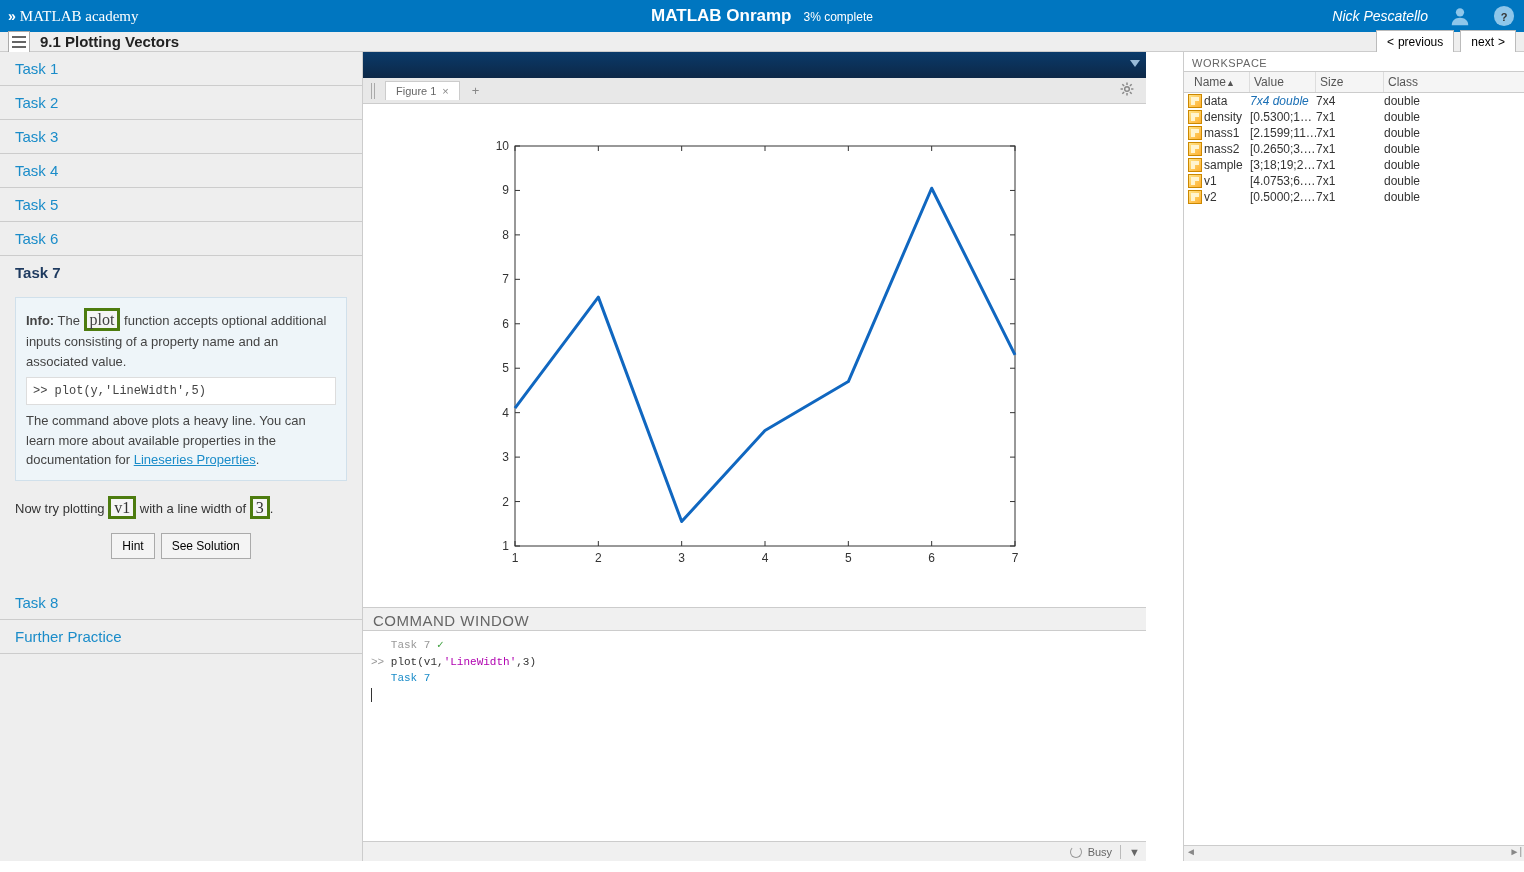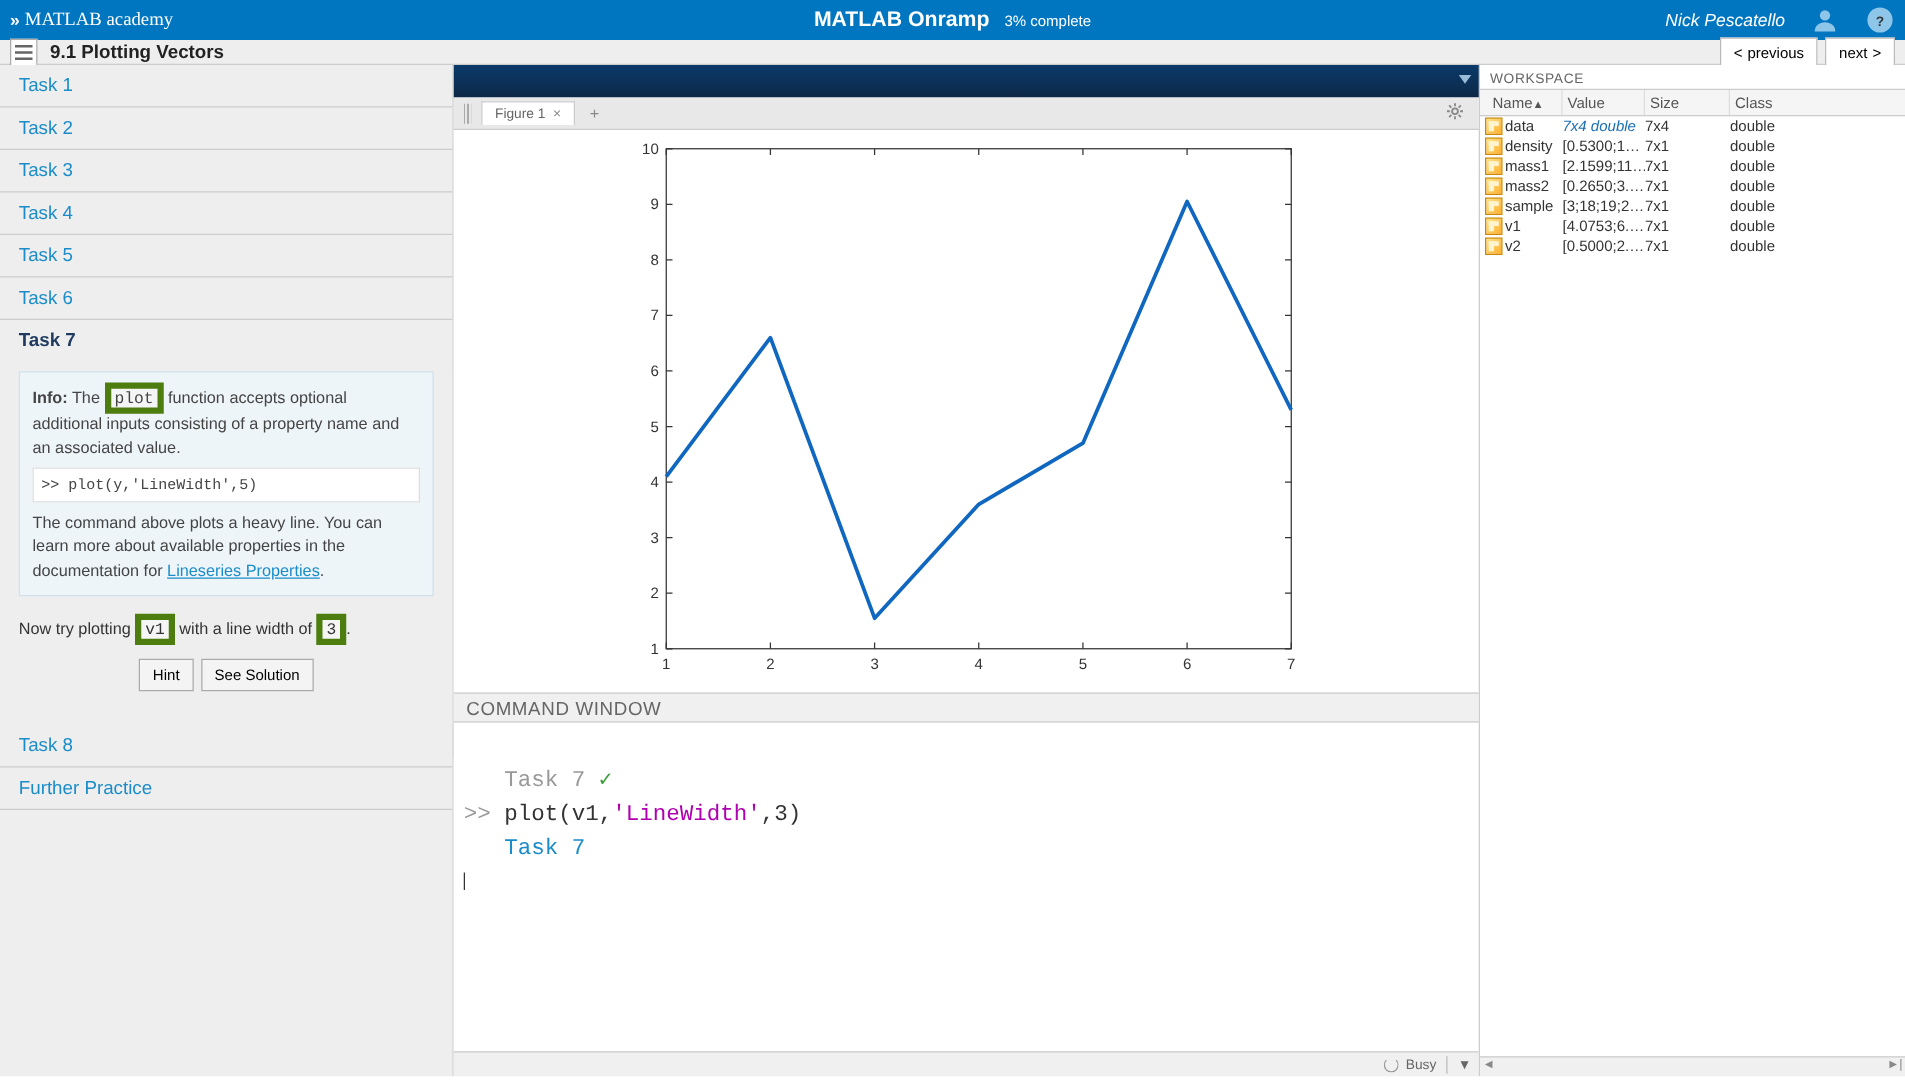--- a/index.html
+++ b/index.html
@@ -19,48 +19,48 @@
 .menu-icon span { height:2px; background:#666; display:block; }
 .section-title { font-weight:bold; font-size:15px; color:#222; }
 .nav-btns { margin-left:auto; display:flex; gap:6px; }
 .nav-btn { background:#fff; border:1px solid #bbb; padding:4px 10px; font-size:12px; cursor:pointer; display:flex; align-items:center; gap:4px; }
 .main { display:flex; height:calc(100% - 63px); }
 .sidebar { width:363px; background:#eee; border-right:1px solid #ccc; overflow-y:auto; }
 .task-item { padding:8px 15px; border-bottom:1px solid #ccc; color:#1a8cc9; font-size:15px; cursor:pointer; }
 .task-item.active { color:#1e3a5f; font-weight:bold; background:#eee; border-bottom:none; }
 .task-body { background:#eee; padding:0 15px 15px; }
 .info-box { background:#eef5f9; border:1px solid #d0e0eb; padding:10px; margin:8px 0; font-size:13px; line-height:1.5; color:#444; }
-.code-inline { font-family:Liberation Mono, monospace; background:#f5f5f5; border:5px solid #4d7c0f; padding:0 3px; font-size:13px; }
+.code-inline { font-family:Liberation Serif, serif; background:#f5f5f5; border:3px solid #4d7c0f; padding:0 3px; font-size:16px; }
 .code-block { font-family:"Courier New",monospace; background:#fff; border:1px solid #ddd; padding:4px 6px; margin:6px 0; font-size:12px; }
 .link { color:#1a8cc9; text-decoration:underline; cursor:pointer; }
 .task-try { padding:10px 0; font-size:13px; color:#333; }
 .btn-row { display:flex; gap:6px; justify-content:center; padding:6px 0 12px; }
 .sm-btn { background:#f4f4f4; border:1px solid #aaa; padding:5px 10px; font-size:12px; cursor:pointer; }
 .content { flex:1; display:flex; background:#fff; }
 .center { flex:1; display:flex; flex-direction:column; }
 .banner { height:26px; background:linear-gradient(#0a3a6a,#0d2847); position:relative; }
 .banner::after { content:""; position:absolute; right:6px; top:8px; border-left:5px solid transparent; border-right:5px solid transparent; border-top:7px solid #99bbd8; }
 .figure-tabs { height:26px; background:#e8e8e8; border-bottom:1px solid #ccc; display:flex; align-items:center; padding-left:8px; position:relative; }
 .grip { width:6px; height:16px; background:repeating-linear-gradient(90deg,#aaa 0 1px,transparent 1px 3px); margin-right:8px; }
 .fig-tab { background:#fff; border:1px solid #ccc; border-bottom:none; padding:3px 10px; font-size:11px; color:#666; display:flex; align-items:center; gap:6px; cursor:pointer; }
 .tab-close { color:#888; font-size:11px; cursor:pointer; }
 .tab-plus { margin-left:6px; color:#888; font-size:13px; padding:2px 6px; cursor:pointer; }
 .gear { position:absolute; right:12px; color:#888; cursor:pointer; }
 .plot-area { flex:1; display:flex; align-items:center; justify-content:center; background:#fff; }
 .cmd-header { height:24px; background:#f0f0f0; border-top:1px solid #ccc; border-bottom:1px solid #ccc; padding:4px 10px; font-size:15px; color:#666; letter-spacing:0.5px; }
-.cmd-body { height:235px; background:#fff; padding:6px 8px; font-family:"Courier New",monospace; font-size:18px; line-height:1.5; overflow:auto;margin-top:28px; }
+.cmd-body { height:210px; background:#fff; padding:6px 8px; font-family:"Courier New",monospace; font-size:11px; line-height:1.5; overflow:auto; }
 .cmd-line.gray { color:#999; }
 .cmd-line .check { color:#3a9e3a; }
 .cmd-line.blue { color:#1a8cc9; cursor:pointer; }
 .prompt { color:#999; }
 .code-str { color:#b000b0; }
 .cursor { display:inline-block; width:1px; height:14px; background:#333; vertical-align:middle; }
 .status-bar { height:20px; background:#f0f0f0; border-top:1px solid #ccc; display:flex; align-items:center; justify-content:flex-end; padding:0 8px; font-size:11px; color:#666; gap:6px; }
 .spinner { width:12px; height:12px; border:1.5px solid #999; border-top-color:transparent; border-radius:50%; display:inline-block; }
-.ws-panel { width:341px; border-left:1px solid #ccc; display:flex; flex-direction:column; background:#fff; }
+.ws-panel { width:341px; border-left:1px solid #ccc; display:flex; flex-direction:column; background:#fff;margin-left:37px; }
 .ws-header { padding:5px 8px 2px; font-size:11px; color:#666; letter-spacing:0.5px; border-bottom:1px solid #ccc; }
 .ws-table-head { display:flex; border-bottom:1px solid #ccc; background:#f5f5f5; font-size:12px; color:#555; }
 .ws-table-head div { padding:3px 4px; border-right:1px solid #ddd; text-align:left; }
 .wc-name{width:66px;text-align:left!important;padding-left:10px!important;} .wc-val{width:66px;} .wc-size{width:68px;} .wc-class{flex:1;border-right:none!important;}
 .ws-rows { flex:1; overflow:auto; }
 .ws-row { display:flex; font-size:12px; padding:1px 0; }
 .ws-row .n{width:66px;display:flex;align-items:center;gap:2px;padding-left:4px;} .ws-row .v{width:66px;overflow:hidden;white-space:nowrap;} .ws-row .s{width:68px;} .ws-row .c{flex:1;}
 .var-icon { width:14px; height:14px; background:linear-gradient(135deg,#ffe58a,#ffb030); border:1px solid #cc8800; position:relative; }
 .var-icon::after{content:"";position:absolute;inset:2px;background:linear-gradient(#fff4d0 50%,transparent 50%),linear-gradient(90deg,#fff4d0 50%,transparent 50%);}
 .italic-blue { font-style:italic; color:#1a6fb5; }

